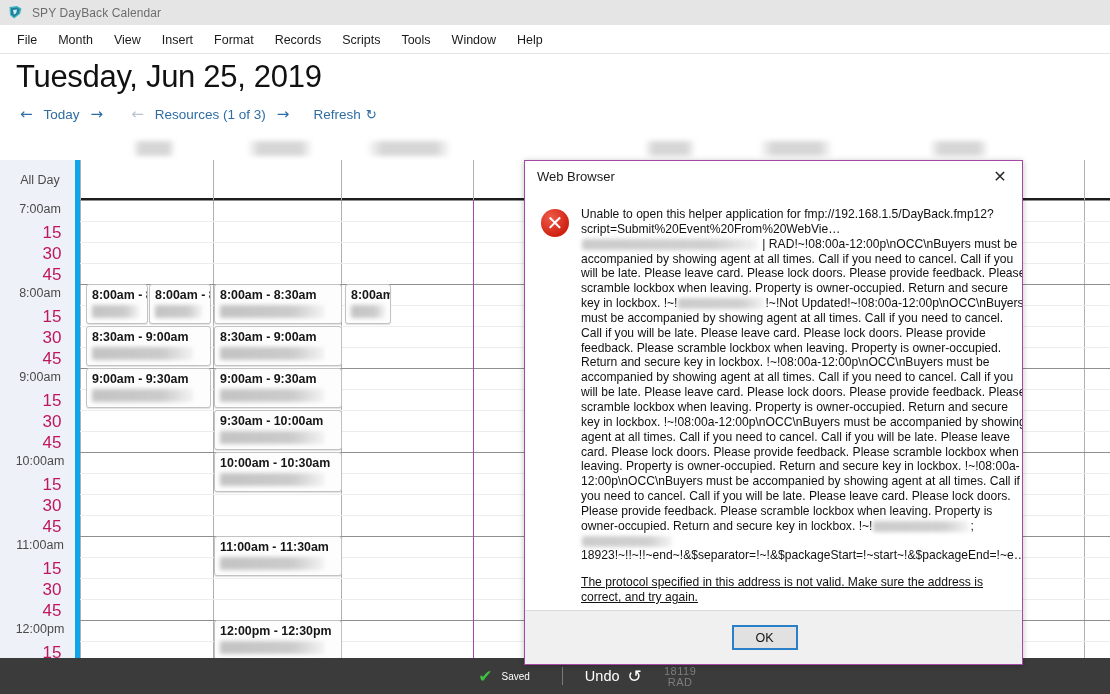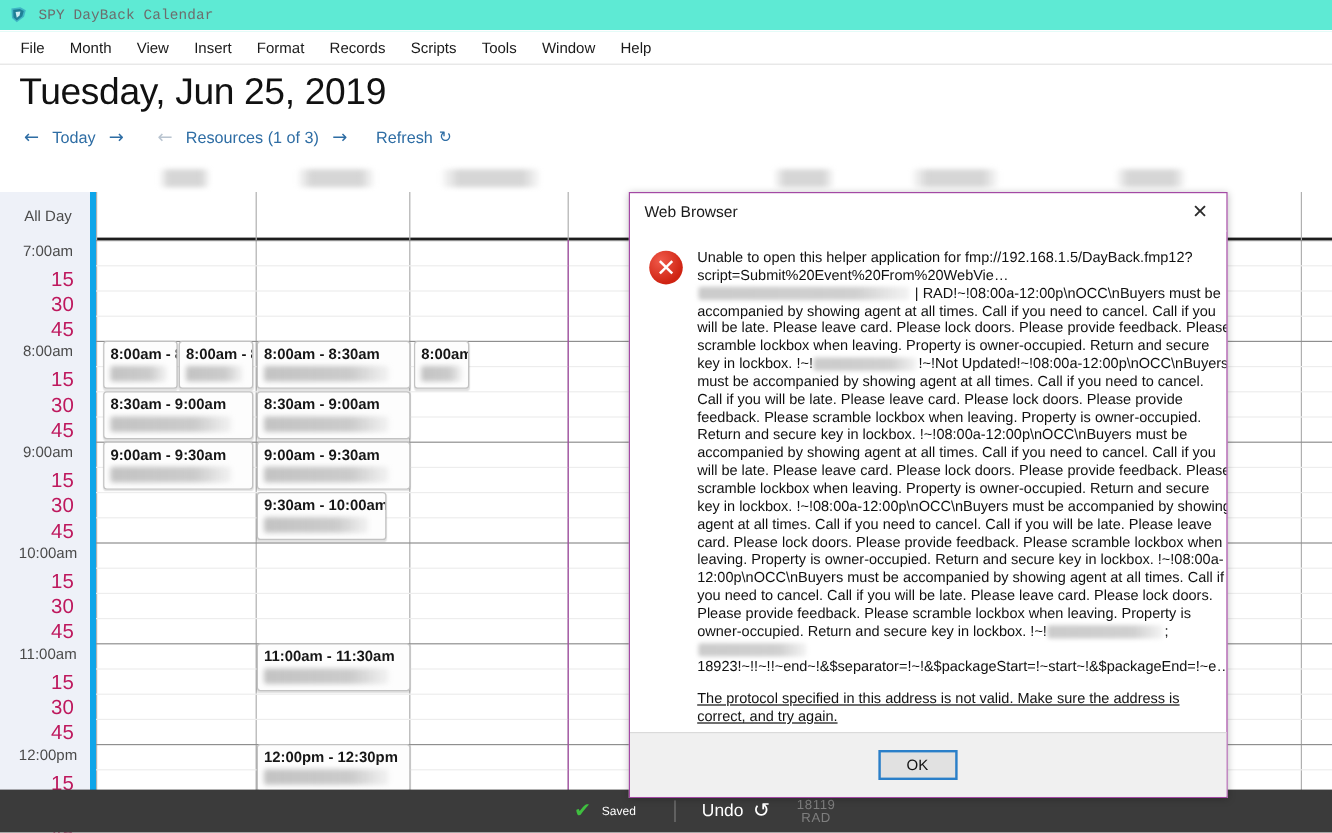--- a/index.html
+++ b/index.html
@@ -9,23 +9,22 @@
     overflow: hidden;
     background: #ffffff;
     font-family: "Liberation Sans", sans-serif;
     -webkit-font-smoothing: antialiased;
   }
   #app { position: relative; width: 1110px; height: 694px; overflow: hidden; background:#fff; }
 
   
   .titlebar {
     position: absolute; left:0; top:0; width:1110px; height:26px;
-    background:#5eead4; display:flex; align-items:center; padding-left:8px;
+    background:#e5e5e5; display:flex; align-items:center; padding-left:8px;
     border-bottom:1px solid #ffffff;
-    font-family:Liberation Mono, monospace;
   }
   .app-icon {
     width:15px; height:15px; margin-right:9px; position:relative; flex:none;
   }
   .app-icon svg { display:block; }
   .title-text { font-size:12px; color:#6d6d6d; letter-spacing:.1px; }
 
   
   .menubar {
     position:absolute; left:0; top:28px; width:1110px; height:24px;
@@ -370,22 +369,26 @@
           <div class="ebody"></div>
         </div>
         <div class="event" style="left: 134px; top: 126px; width: 128px; height: 40px;">
           <div class="etime">8:30am - 9:00am</div>
           <div class="ebody"></div>
         </div>
         <div class="event" style="left: 134px; top: 168px; width: 128px; height: 40px;">
           <div class="etime">9:00am - 9:30am</div>
           <div class="ebody"></div>
         </div>
-        <div class="event" style="left: 134px; top: 210px; width: 108px; height: 40px;">
+        <div class="event" style="left: 134px; top: 210px; width: 128px; height: 40px;">
           <div class="etime">9:30am - 10:00am</div>
+          <div class="ebody"></div>
+        </div>
+        <div class="event" style="left: 134px; top: 252px; width: 128px; height: 40px;">
+          <div class="etime">10:00am - 10:30am</div>
           <div class="ebody"></div>
         </div>
         <div class="event" style="left: 134px; top: 336px; width: 128px; height: 40px;">
           <div class="etime">11:00am - 11:30am</div>
           <div class="ebody"></div>
         </div>
         <div class="event" style="left: 134px; top: 420px; width: 128px; height: 40px;">
           <div class="etime">12:00pm - 12:30pm</div>
           <div class="ebody"></div>
         </div>

